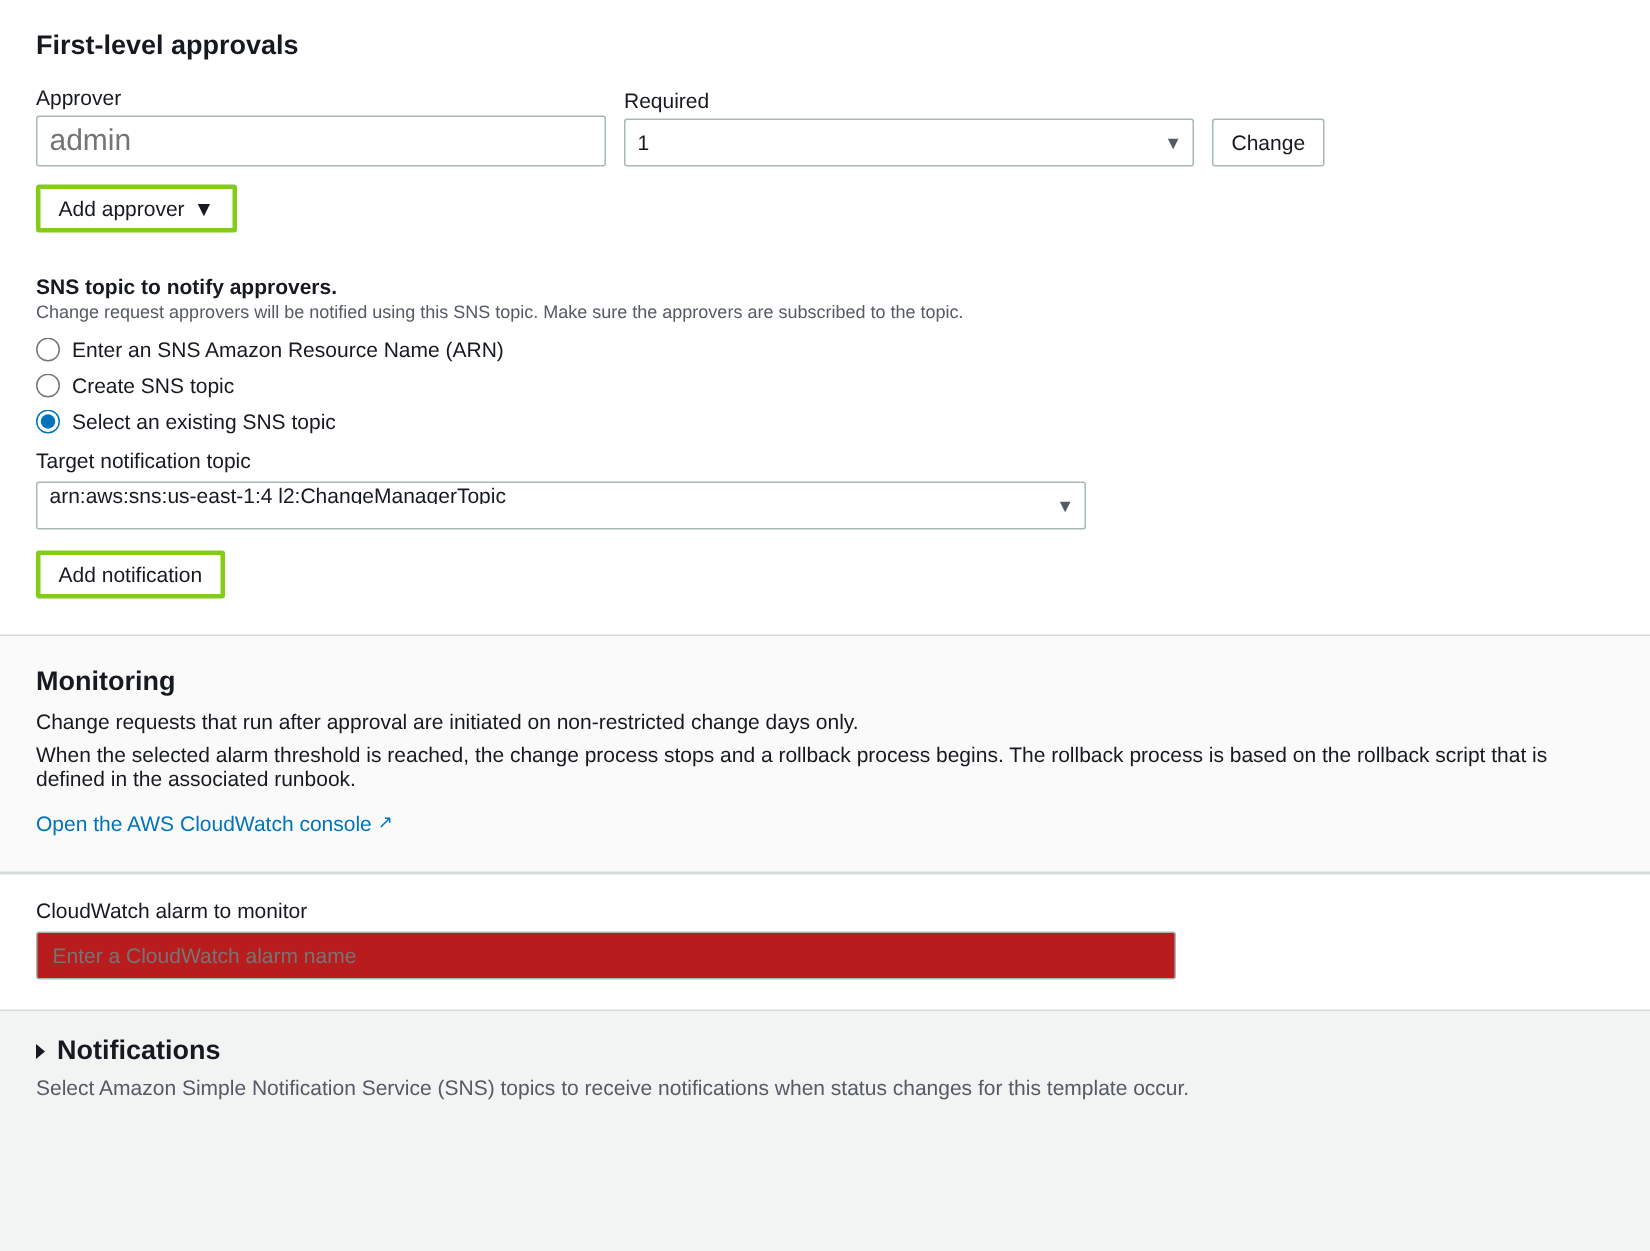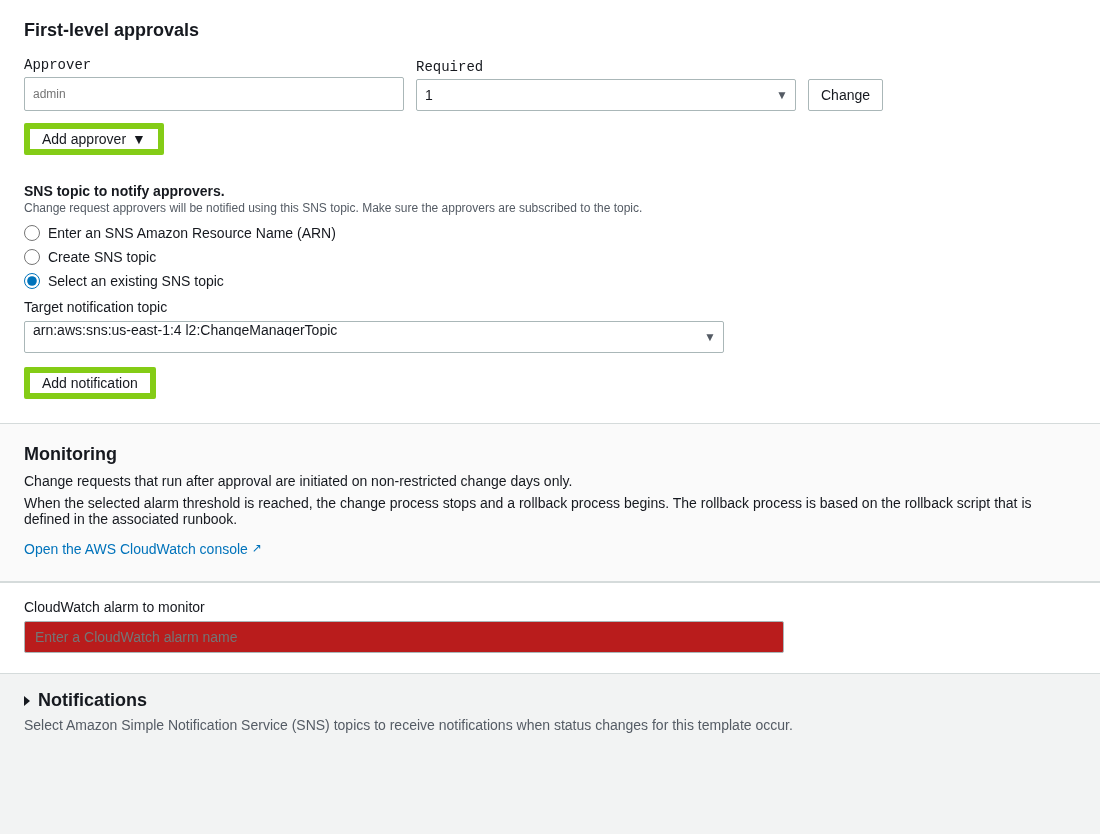--- a/index.html
+++ b/index.html
@@ -41,37 +41,36 @@
     .form-group {
       display: flex;
       flex-direction: column;
       gap: 4px;
     }
 
     .form-label {
       font-size: 14px;
       font-weight: 400;
       color: #16191f;
-      font-family: Liberation Mono, monospace;
     }
 
     .approver-input-group {
       flex: 0 0 380px;
     }
 
     .required-input-group {
       flex: 0 0 380px;
     }
 
     .text-input {
       height: 32px;
       border: 1px solid #aab7b8;
       border-radius: 2px;
       padding: 16px 8px;
-      font-size: 12px;
+      font-size: 20px;
       color: #aab7b8;
       background: #ffffff;
       width: 100%;
     }
 
     .select-wrapper {
       position: relative;
       width: 100%;
     }
 
@@ -94,21 +93,21 @@
       right: 8px;
       top: 50%;
       transform: translateY(-50%);
       pointer-events: none;
       color: #545b64;
       font-size: 12px;
     }
 
     .btn {
       height: 32px;
-      border: 6px solid #84cc16;
+      border: 3px solid #84cc16;
       border-radius: 2px;
       background: #ffffff;
       font-size: 14px;
       color: #16191f;
       padding: 0 12px;
       cursor: pointer;
       display: inline-flex;
       align-items: center;
       gap: 6px;
       white-space: nowrap;

